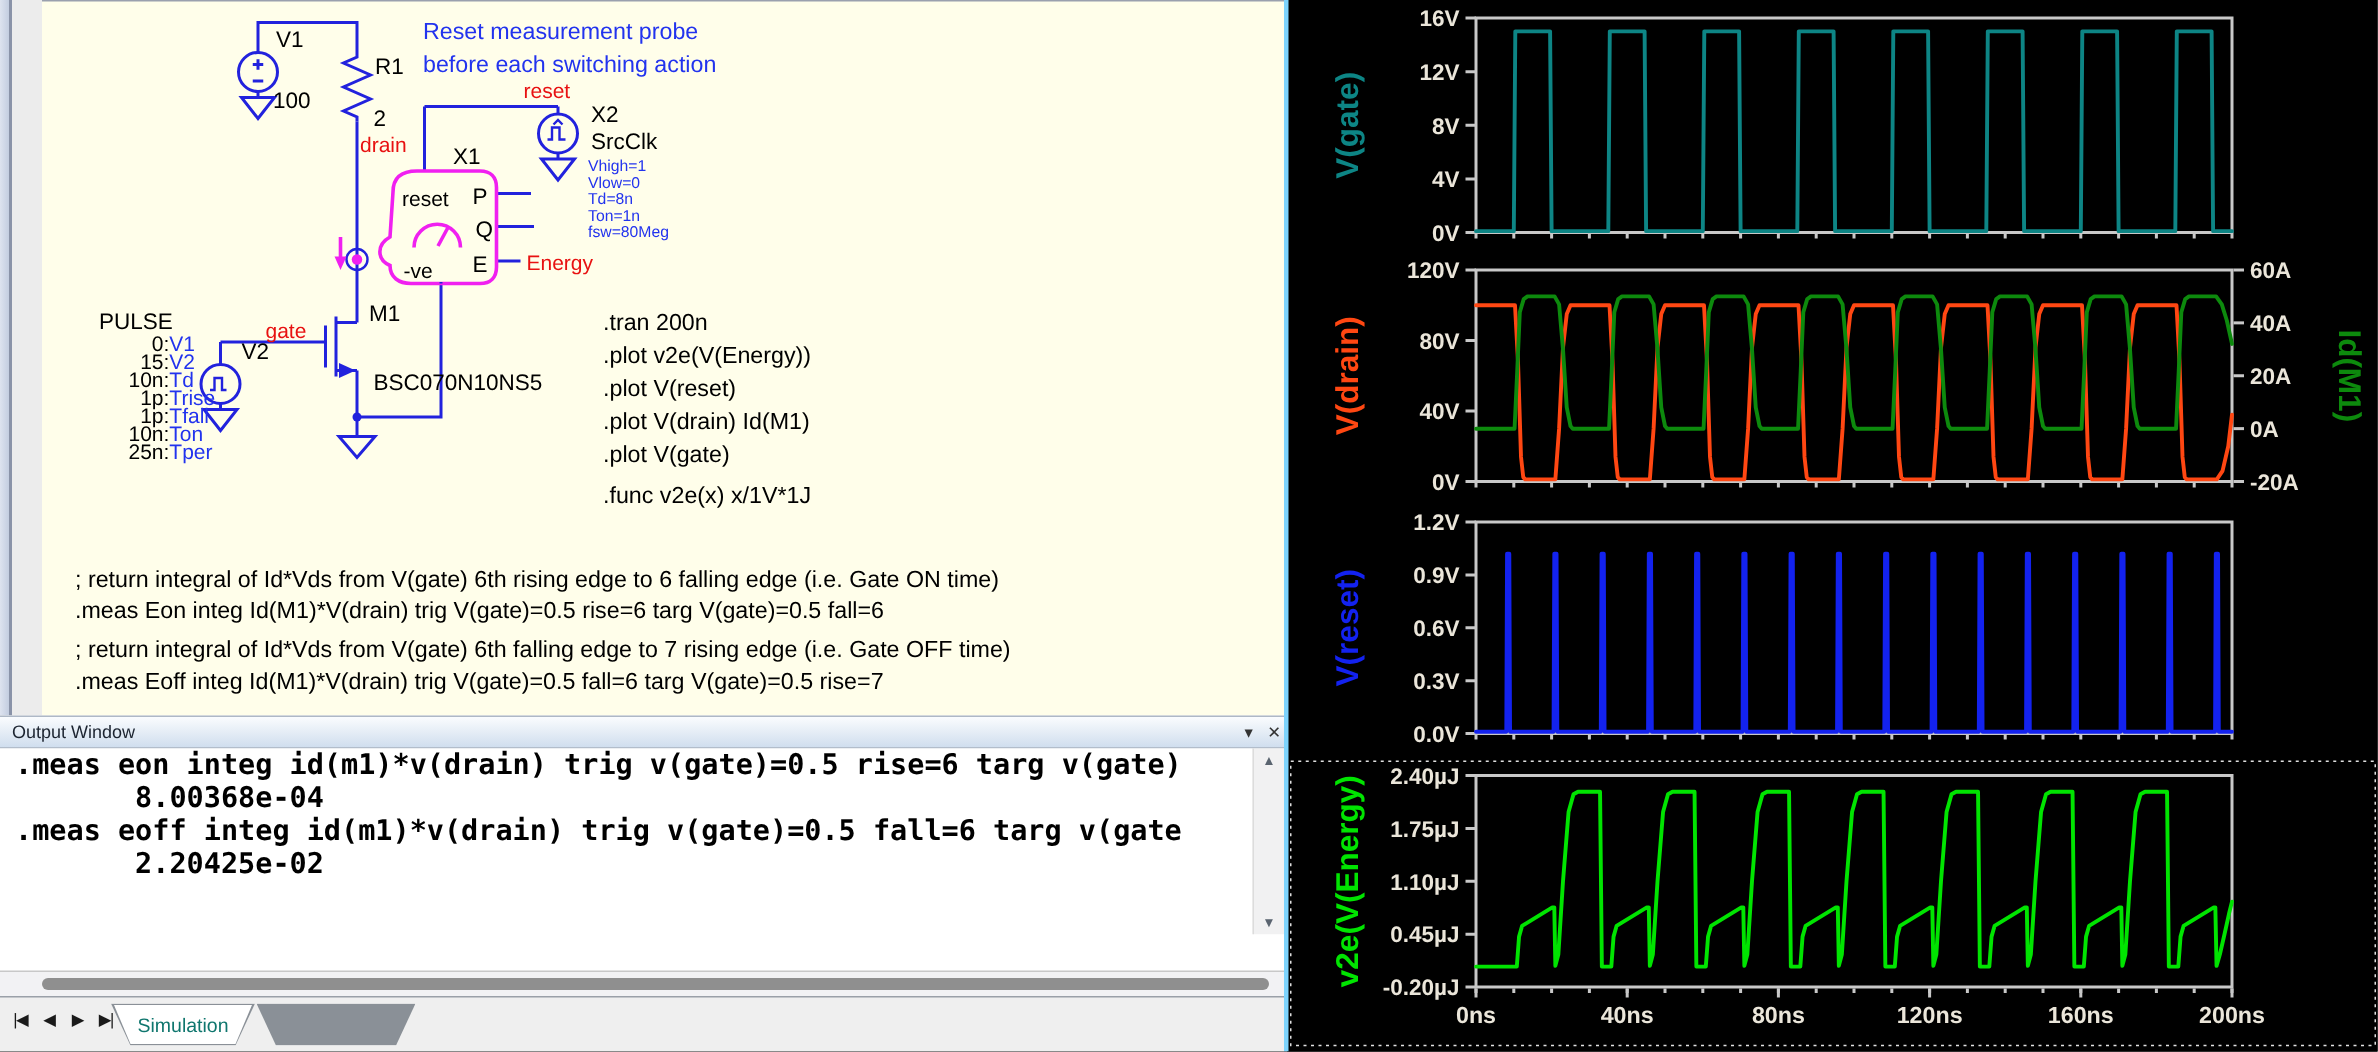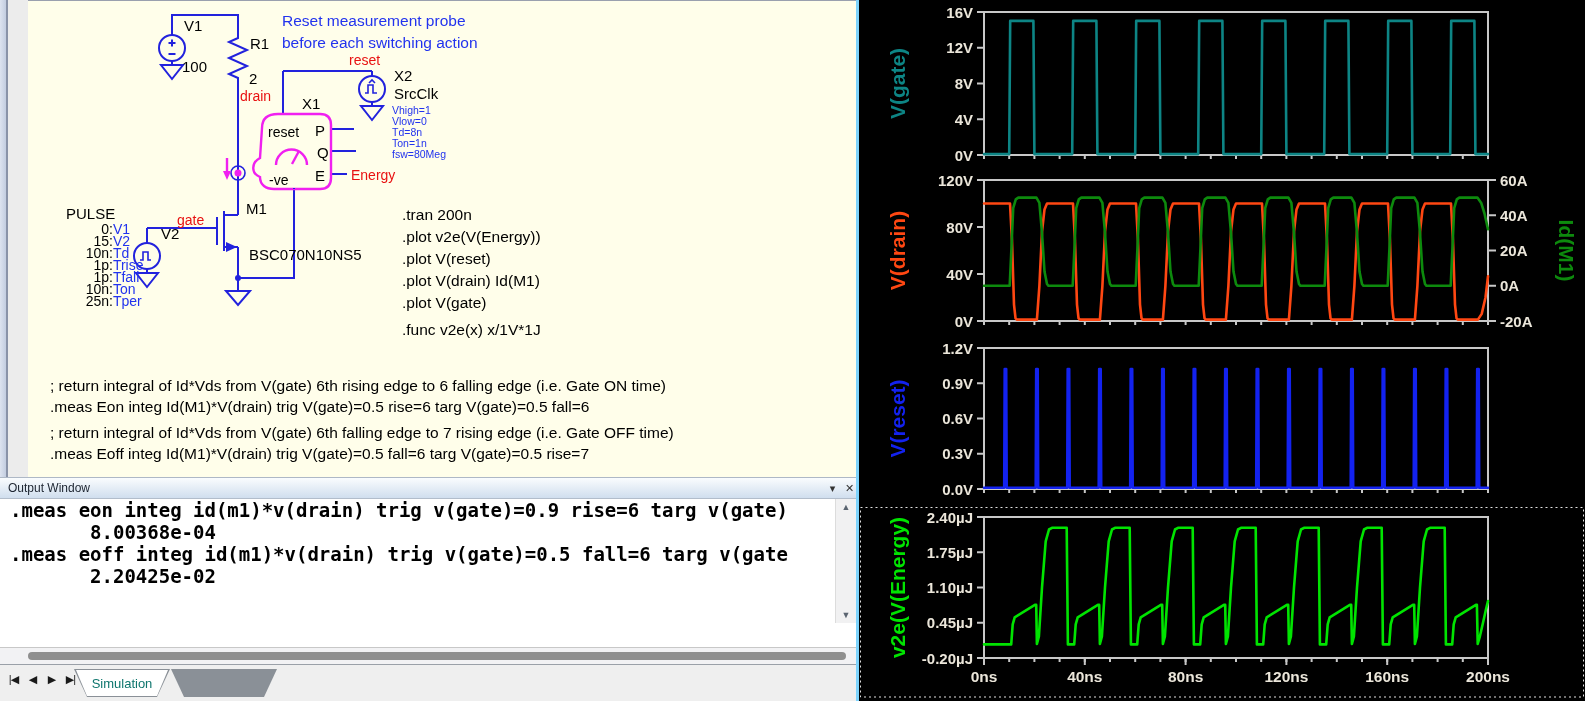--- a/index.html
+++ b/index.html
@@ -183,21 +183,21 @@
     </svg>
   </div>
 
   <div id="output-window">
     <div id="ow-header">
       <span id="ow-title">Output Window</span>
       <span class="ow-btn">▾</span>
       <span class="ow-btn">✕</span>
     </div>
     <div id="ow-content">
-      <div class="ow-line">.meas eon integ id(m1)*v(drain) trig v(gate)=0.9 rise=6 targ v(gate)</div>
+      <div class="ow-line">.meas eon integ id(m1)*v(drain) trig v(gate)=0.5 rise=6 targ v(gate)</div>
       <div class="ow-line">       8.00368e-04</div>
       <div class="ow-line">.meas eoff integ id(m1)*v(drain) trig v(gate)=0.5 fall=6 targ v(gate</div>
       <div class="ow-line">       2.20425e-02</div>
     </div>
     <div id="ow-scroll">
       <div class="ow-arrow" style="top:3px">▲</div>
       <div class="ow-arrow" style="bottom:3px">▼</div>
     </div>
     <div id="ow-bottom-strip"></div>
   </div>

